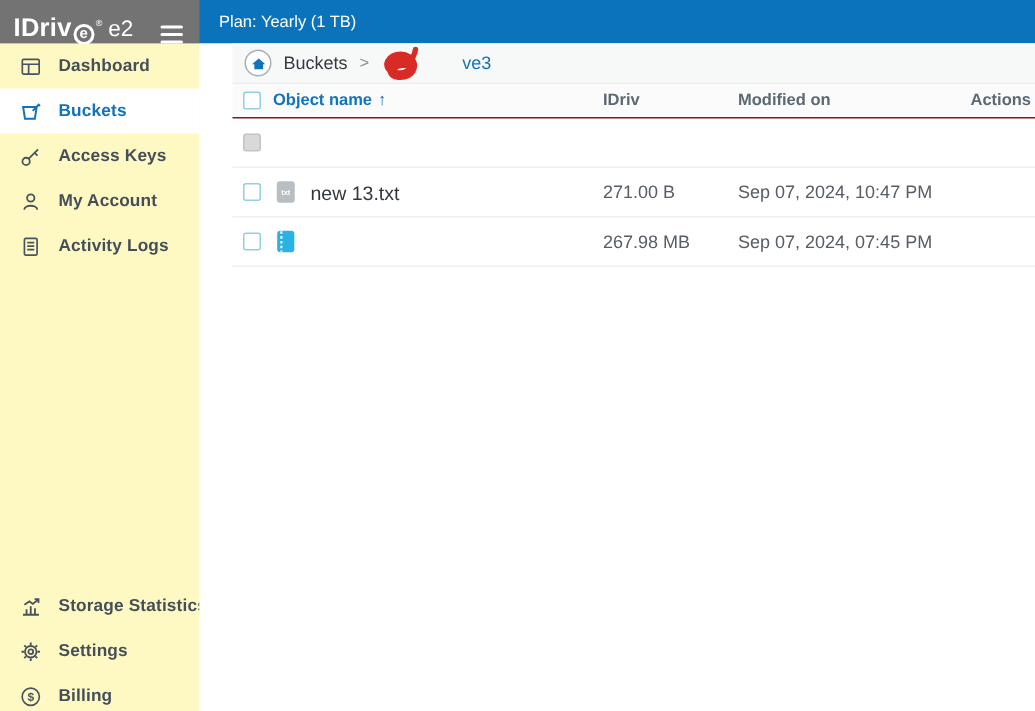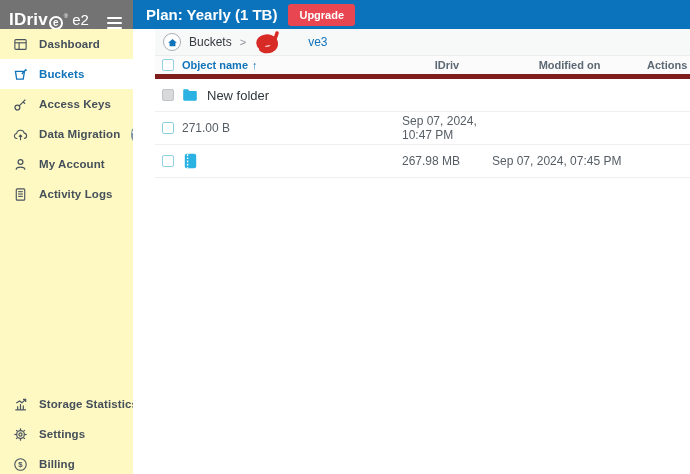--- a/index.html
+++ b/index.html
@@ -9,21 +9,21 @@
   
   .topbar { position:absolute; top:0; left:0; right:0; height:29px; background:#0b73bb; display:flex; align-items:center; }
   .logo-area { width:133px; height:29px; background:#737373; display:flex; align-items:flex-end; justify-content:space-between; padding:0 11px 0 9px; flex:none; }
   .logo { display:flex; align-items:baseline; color:#fff; line-height:1; }
   .logo-main { font-size:17px; font-weight:bold; letter-spacing:.2px; }
   .lock-e { display:inline-flex; align-items:center; justify-content:center; width:14px; height:14px; border:2px solid #fff; border-radius:50%; font-size:10px; font-weight:bold; margin-left:1px; position:relative; top:1px; }
   .reg { font-size:6px; position:relative; top:-7px; margin-left:1px; }
   .logo-suffix { font-size:15px; font-weight:400; margin-left:4px;margin-top:36px; }
   .hamburger { display:flex; flex-direction:column; gap:2.5px; cursor:pointer; }
   .hamburger span { display:block; width:15px; height:2.5px; background:#fff; border-radius:1px; }
-  .plan-label { color:#fff; font-size:15px; font-weight:700; margin-left:13px; }
+  .plan-label { color:#fff; font-size:11px; font-weight:400; margin-left:13px; }
   .upgrade-btn { margin-left:11px; background:#e84650; color:#fff; border:none; font-size:11px; font-weight:600; padding:5px 11px; border-radius:3px; cursor:pointer; font-family:inherit; }
 
   
   .sidebar { position:absolute; top:29px; left:0; width:133px; bottom:0; background:#fef9c3; display:flex; flex-direction:column; overflow:hidden; }
   .side-item { height:30px; display:flex; align-items:center; padding:0 8px 0 12px; gap:11px; cursor:pointer; flex:none; }
   .side-item .lbl { font-size:11.5px; font-weight:600; color:#454f59; letter-spacing:.1px; white-space:nowrap; }
   .side-item svg { flex:none; }
   .side-item.active { background:#fff; }
   .side-item.active .lbl { color:#1173b9; }
   .help-badge { margin-left:auto; width:13px; height:13px; border-radius:50%; background:#7b91a5; color:#fff; font-size:9px; font-weight:bold; display:flex; align-items:center; justify-content:center; }
@@ -35,21 +35,21 @@
 
   .breadcrumb-bar { margin-left:22px; height:27px; background:#f7f8f8; border-bottom:1px solid #ededed; display:flex; align-items:center; padding-left:8px; gap:8px; }
   .home-circle { width:18px; height:18px; border:1px solid #a7b0b7; border-radius:50%; background:#fff; display:flex; align-items:center; justify-content:center; cursor:pointer; }
   .crumb-root { font-size:12px; color:#333a40; cursor:pointer; }
   .crumb-sep { font-size:11px; color:#8a9299; }
   .crumb-current { font-size:12px; color:#1173b9; display:flex; align-items:center;gap:26px; }
   .redaction { margin:0 -4px 0 -2px; position:relative; top:1px; }
 
   .obj-table { margin-left:22px; }
   .t-row { display:grid; grid-template-columns:20px 220px 90px 155px 1fr; align-items:center; padding:0 13px 0 7px; }
-  .t-head { height:23px; background:#fbfbfb; border-bottom:5px solid #7f1d1d;text-align:center; }
+  .t-head { height:23px; background:#fbfbfb; border-bottom:1px solid #7f1d1d; }
   .t-head .h-lbl { font-size:11px; font-weight:600; color:#5c6873; }
   .h-name { color:#1173b9 !important; display:flex; align-items:center; gap:4px; cursor:pointer; }
   .sort-arrow { font-size:11px; color:#1173b9; }
   .data-row { height:33px; border-bottom:1px solid #efefef; }
   .name-cell { display:flex; align-items:center; gap:9px; overflow:hidden; }
   .obj-name { font-size:13px; color:#31373d; white-space:nowrap; cursor:pointer; }
   .cell-muted { font-size:12px; color:#565d64; }
   .checkbox { width:12px; height:12px; border:1px solid #93cfe2; border-radius:2px; background:#fff; cursor:pointer; }
   .checkbox.disabled { background:#d8d9da; border-color:#c2c3c5; cursor:default; }
   .icon-16 { width:16px; height:16px; flex:none; display:flex; align-items:center; justify-content:center; }
@@ -65,21 +65,20 @@
         <span class="reg">®</span>
         <span class="logo-suffix">e2</span>
     </div>
     <div class="hamburger">
         <span></span>
         <span></span>
         <span></span>
       </div>
   </div>
   <div class="plan-label">Plan: Yearly (1 TB)</div>
-  <button class="upgrade-btn">Upgrade</button>
 </div>
 
 <div class="sidebar">
 
   <div class="side-item">
     <span class="icon-16">
       <svg width="15" height="15" viewBox="0 0 16 16" fill="none" stroke="#49535d" stroke-width="1.2">
           <rect x="2" y="2.8" width="12" height="10.4" rx="1"></rect>
           <line x1="2" y1="6.2" x2="14" y2="6.2"></line>
           <line x1="6.5" y1="6.2" x2="6.5" y2="13.2"></line>
@@ -103,30 +102,20 @@
       <svg width="15" height="15" viewBox="0 0 16 16" fill="none" stroke="#49535d" stroke-width="1.3">
           <circle cx="4.7" cy="11.3" r="2.6"></circle>
           <line x1="6.6" y1="9.4" x2="13.2" y2="2.8"></line>
           <line x1="10.8" y1="5.2" x2="12.8" y2="7.2"></line>
         </svg>
     </span>
     <span class="lbl">Access Keys</span>
   </div>
 
 
-  <div class="side-item">
-    <span class="icon-16">
-      <svg width="15" height="15" viewBox="0 0 16 16" fill="none" stroke="#49535d" stroke-width="1.2">
-          <path d="M4.6,12.3 C2.7,12.3 1.5,11.1 1.5,9.6 C1.5,8.2 2.5,7.1 3.9,6.9 C4.2,4.9 5.9,3.4 8,3.4 C10,3.4 11.6,4.7 12,6.5 C13.4,6.7 14.5,7.8 14.5,9.4 C14.5,10.9 13.4,12.3 11.6,12.3"></path>
-          <path d="M8,14 L8,8.8 M6.3,10.4 L8,8.7 L9.7,10.4"></path>
-        </svg>
-    </span>
-    <span class="lbl">Data Migration</span>
-    <span class="help-badge">?</span>
-  </div>
 
   <div class="side-item">
     <span class="icon-16">
       <svg width="15" height="15" viewBox="0 0 16 16" fill="none" stroke="#49535d" stroke-width="1.3">
           <circle cx="8" cy="5.3" r="2.6"></circle>
           <path d="M3.4,13.6 C3.4,9.9 12.6,9.9 12.6,13.6"></path>
         </svg>
     </span>
     <span class="lbl">My Account</span>
   </div>
@@ -214,35 +203,36 @@
         <span>Object name</span>
         <span class="sort-arrow">↑</span>
       </div>
       <div class="h-lbl">IDriv</div>
       <div class="h-lbl">Modified on</div>
       <div class="h-lbl">Actions</div>
     </div>
 
     <div class="t-row data-row">
       <div class="checkbox disabled"></div>
-      <div class="name-cell">
-        <span class="icon-16">
-          <svg width="16" height="14" viewBox="0 0 16 14">
-              <path d="M1.2,2.4 C1.2,1.8 1.7,1.3 2.3,1.3 L5.9,1.3 L7.4,3 L13.7,3 C14.3,3 14.8,3.5 14.8,4.1 L14.8,11.6 C14.8,12.2 14.3,12.7 13.7,12.7 L2.3,12.7 C1.7,12.7 1.2,12.2 1.2,11.6 Z" fill="#29b2e2"></path>
-            </svg>
-        </span>
-        <span class="obj-name">New folder</span>
-      </div>
       <div class="cell-muted"></div>
       <div class="cell-muted"></div>
       <div></div>
     </div>
 
     <div class="t-row data-row">
       <div class="checkbox"></div>
+      <div class="name-cell">
+        <span class="icon-16">
+          <svg width="15" height="16" viewBox="0 0 15 16">
+              <rect x="1.5" y="0.8" width="12" height="14.4" rx="2" fill="#b9bec3"></rect>
+              <text x="7.5" y="10.3" text-anchor="middle" font-size="5" fill="#ffffff" font-family="Liberation Sans, sans-serif" font-weight="bold">txt</text>
+            </svg>
+        </span>
+        <span class="obj-name">new 13.txt</span>
+      </div>
       <div class="cell-muted">271.00 B</div>
       <div class="cell-muted">Sep 07, 2024, 10:47 PM</div>
       <div></div>
     </div>
 
     <div class="t-row data-row">
       <div class="checkbox"></div>
       <div class="name-cell">
         <span class="icon-16">
           <svg width="15" height="16" viewBox="0 0 15 16">

